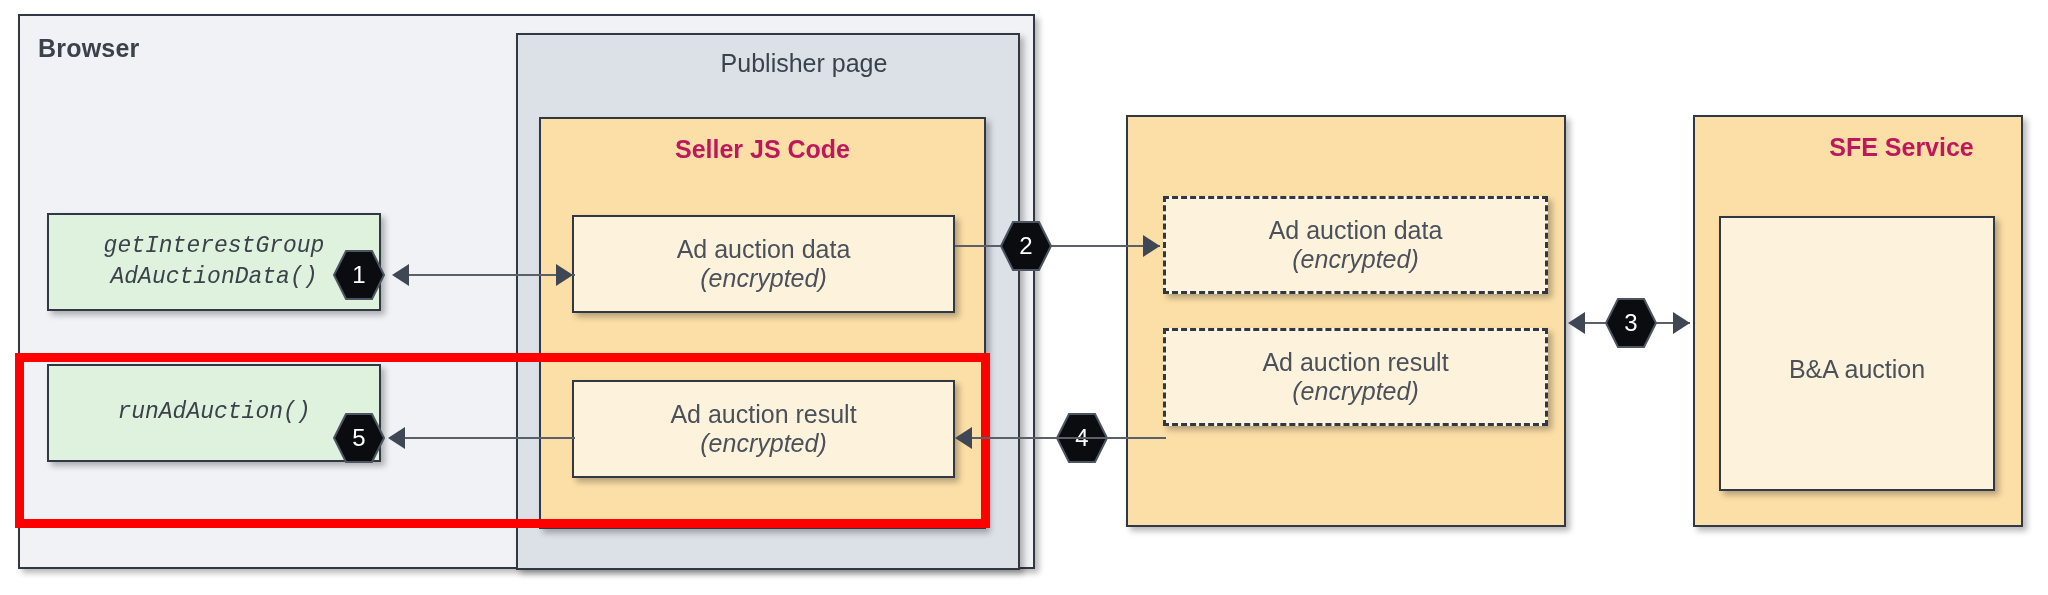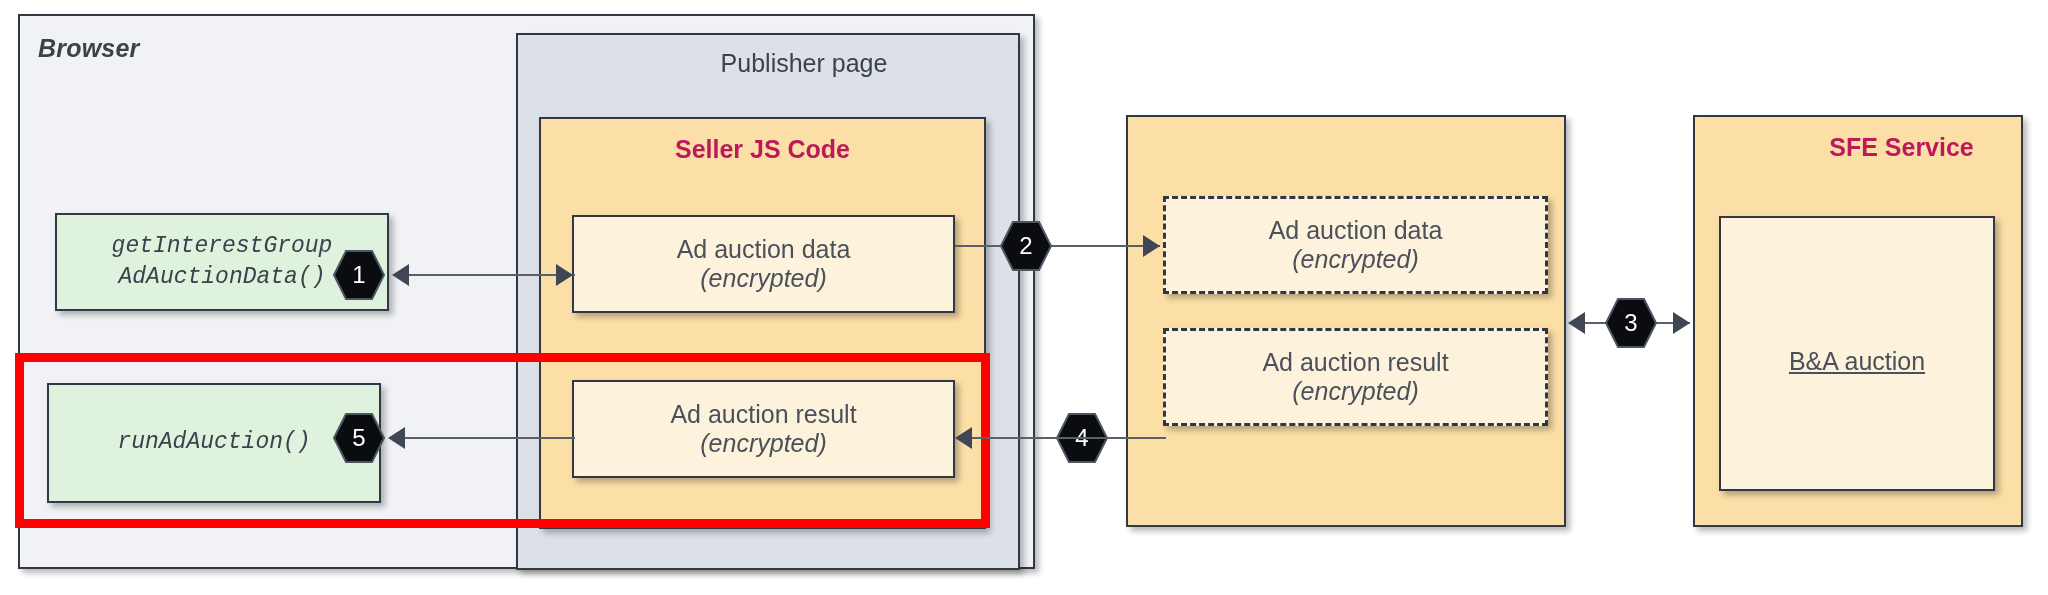--- a/index.html
+++ b/index.html
@@ -83,21 +83,21 @@
     pointer-events:none;
   }
 </style>
 </head>
 <body>
 
 <div id="stage">
 
   <div class="box node fill-browser" style="left:18px;top:14px;width:1017px;height:555px;"></div>
 
-  <div class="lbl t-browser" style="left:38px;top:34px;width:300px;text-align:left;font-style:italic;">Browser</div>
+  <div class="lbl t-browser" style="left:38px;top:34px;width:300px;text-align:left;">Browser</div>
 
   <div class="box node fill-page" style="left:516px;top:33px;width:504px;height:537px;"></div>
 
   <div class="lbl t-page" style="left:516px;top:49px;width:576px;">Publisher page</div>
 
   <div class="box node fill-orange" style="left:539px;top:117px;width:447px;height:412px;"></div>
 
   <div class="lbl t-svc" style="left:539px;top:135px;width:447px;">Seller JS Code</div>
 
   <div class="box node fill-cream" style="left:572px;top:215px;width:383px;height:98px;">
@@ -111,28 +111,28 @@
 
   <div class="box node fill-cream" style="left:572px;top:380px;width:383px;height:98px;">
     <div class="center-v">
       <div class="lbl t-body" style="position:relative;left:0;top:0;width:100%;">
         <span>Ad auction result</span>
         <em>(encrypted)</em>
       </div>
     </div>
   </div>
 
-  <div class="box node fill-green" style="left:47px;top:213px;width:334px;height:98px;margin-left:8px;">
+  <div class="box node fill-green" style="left:47px;top:213px;width:334px;height:98px;">
     <div class="center-v">
       <div class="lbl t-mono" style="position:relative;left:0;top:0;width:100%;">getInterestGroup
 AdAuctionData()</div>
     </div>
   </div>
 
-  <div class="box node fill-green" style="left:47px;top:383px;width:334px;height:120px;">
+  <div class="box node fill-green" style="left:47px;top:364px;width:334px;height:98px;">
     <div class="center-v">
       <div class="lbl t-mono" style="position:relative;left:0;top:0;width:100%;">runAdAuction()</div>
     </div>
   </div>
 
   <div class="box node fill-orange" style="left:1126px;top:115px;width:440px;height:412px;"></div>
 
 
   <div class="box node dashed fill-cream" style="left:1163px;top:196px;width:385px;height:98px;">
     <div class="center-v">
@@ -151,21 +151,21 @@
       </div>
     </div>
   </div>
 
   <div class="box node fill-orange" style="left:1693px;top:115px;width:330px;height:412px;"></div>
 
   <div class="lbl t-svc" style="left:1693px;top:133px;width:345px;margin-left:36px;">SFE Service</div>
 
   <div class="box node fill-cream" style="left:1719px;top:216px;width:276px;height:275px;">
     <div class="center-v">
-      <div class="lbl t-body" style="position:relative;left:0;top:8px;width:100%;text-decoration:underline;">B&amp;A auction</div>
+      <div class="lbl t-body" style="position:relative;left:0;top:16px;width:100%;">B&amp;A auction</div>
     </div>
   </div>
 
   <div class="line-h" style="left:395px;top:274px;width:180px;"></div>
   <div class="arrowhead arrow-left" style="left:392px;top:264px;"></div>
   <div class="arrowhead arrow-right" style="left:556px;top:264px;"></div>
   <div class="hexwrap" style="left:333px;top:249px;">
     <svg width="52" height="52" viewBox="0 0 52 52" aria-hidden="true">
       <polygon points="13,2 39,2 51,26 39,50 13,50 1,26" fill="#0A0C10" stroke="#4C5561" stroke-width="2"></polygon>
     </svg>

